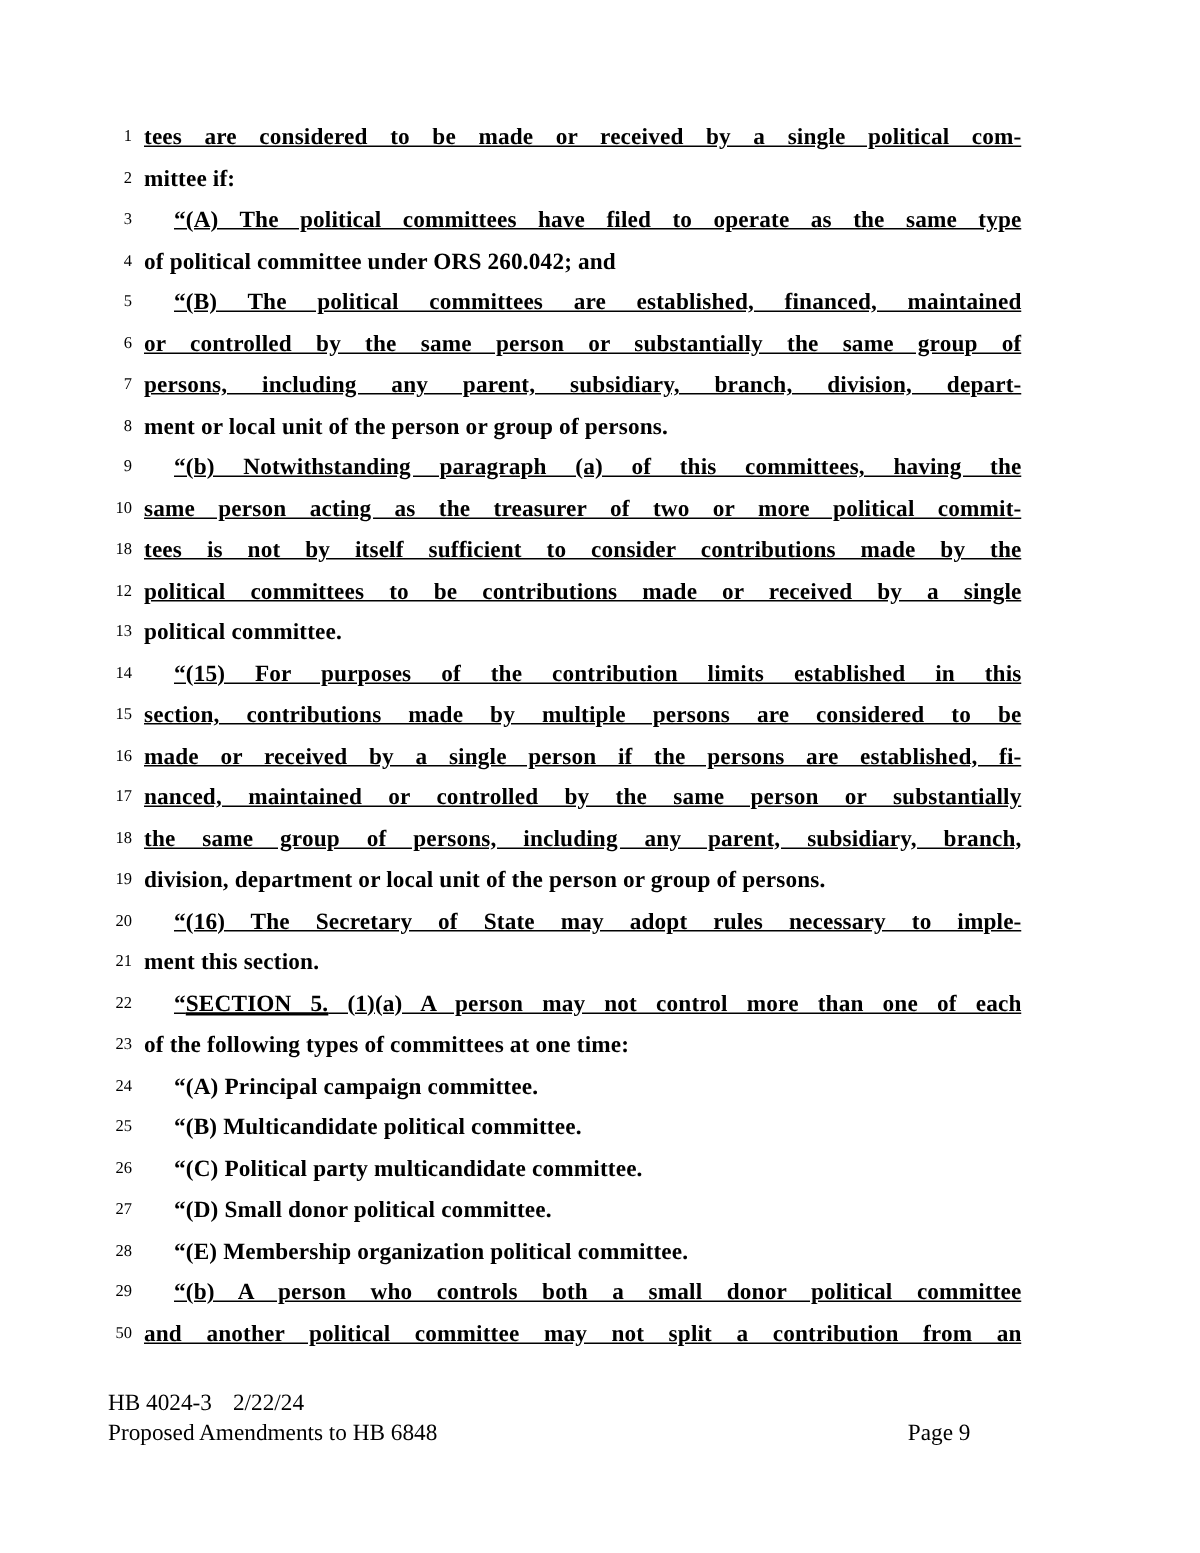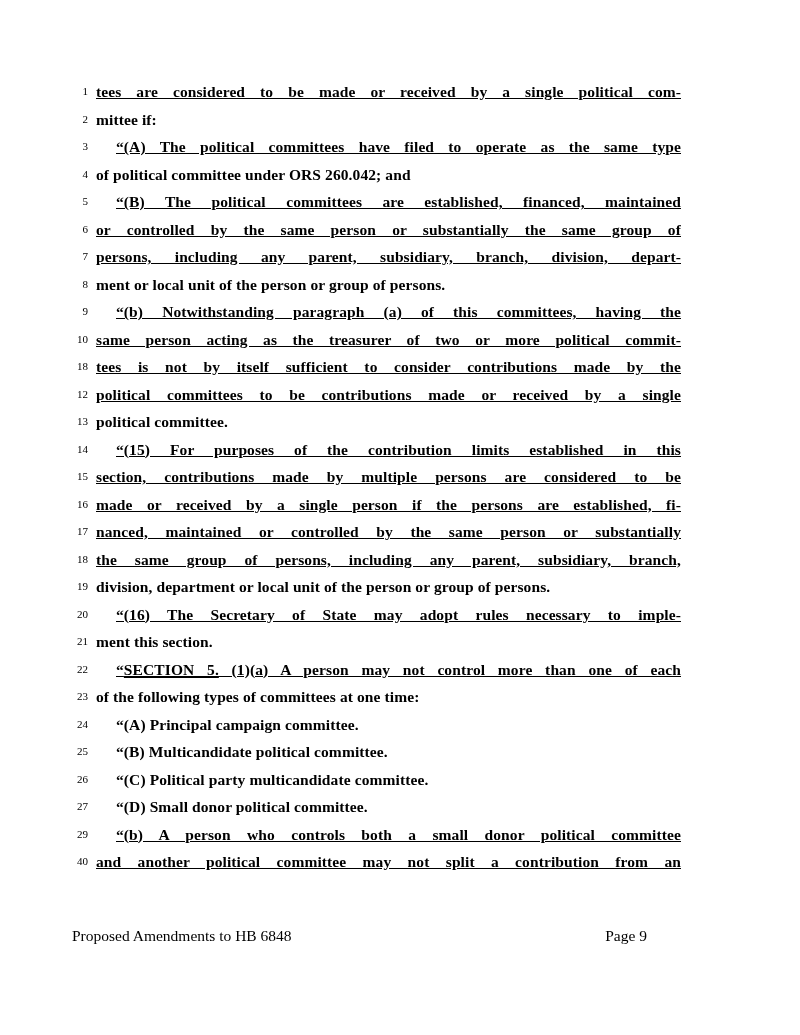--- a/index.html
+++ b/index.html
@@ -181,30 +181,39 @@
         <div class="line-text"><span>“(B) Multicandidate political committee.</span></div>
       </div>
       <div class="line-row indent">
         <span class="line-num">26</span>
         <div class="line-text"><span>“(C) Political party multicandidate committee.</span></div>
       </div>
       <div class="line-row indent">
         <span class="line-num">27</span>
         <div class="line-text"><span>“(D) Small donor political committee.</span></div>
       </div>
+      <div class="line-row indent">
+        <span class="line-num">28</span>
+        <div class="line-text"><span>“(E) Membership organization political committee.</span></div>
+      </div>
       <div class="line-row justify indent">
         <span class="line-num">29</span>
         <div class="line-text"><span>“(b) A person who controls both a small donor political committee</span></div>
       </div>
       <div class="line-row justify">
-        <span class="line-num">40</span>
+        <span class="line-num">50</span>
         <div class="line-text"><span>and another political committee may not split a contribution from an</span></div>
       </div>
     </main>
 
   <footer class="page-footer">
+    <div class="footer-row">
+      <div>
+        <span class="footer-bill-id">HB 4024-3</span><span>2/22/24</span>
+      </div>
+    </div>
     <div class="footer-row">
       <span>Proposed Amendments to HB 6848</span>
       <span>Page 9</span>
     </div>
   </footer>
 
 </div>
 
 </body></html>

